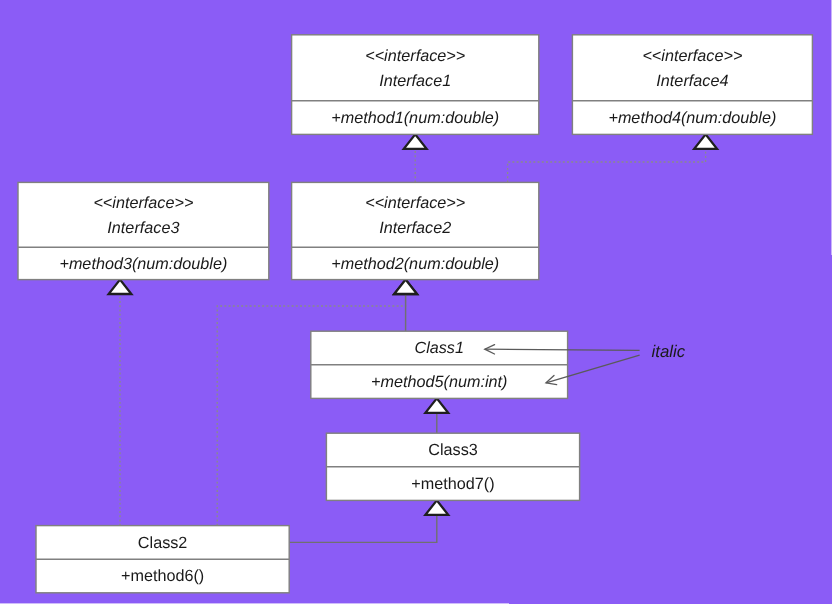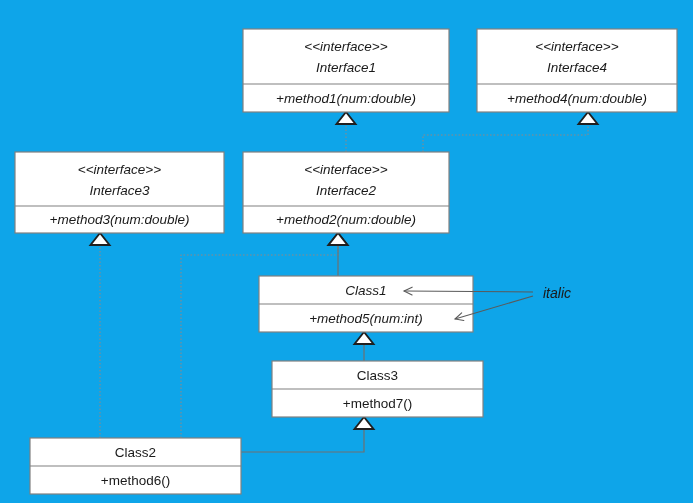--- a/index.html
+++ b/index.html
@@ -7,21 +7,21 @@
     padding: 0;
     background: #ffffff;
   }
   body {
     font-family: "Liberation Sans", sans-serif;
   }
   #diagram-root {
     position: relative;
     width: 693px;
     height: 503px;
-    background: #0ea5e9;
+    background: #8b5cf6;
     overflow: hidden;
   }
   #uml-svg {
     position: absolute;
     left: 0;
     top: 0;
   }
   .box-rect {
     fill: #ffffff;
     stroke: #808080;

